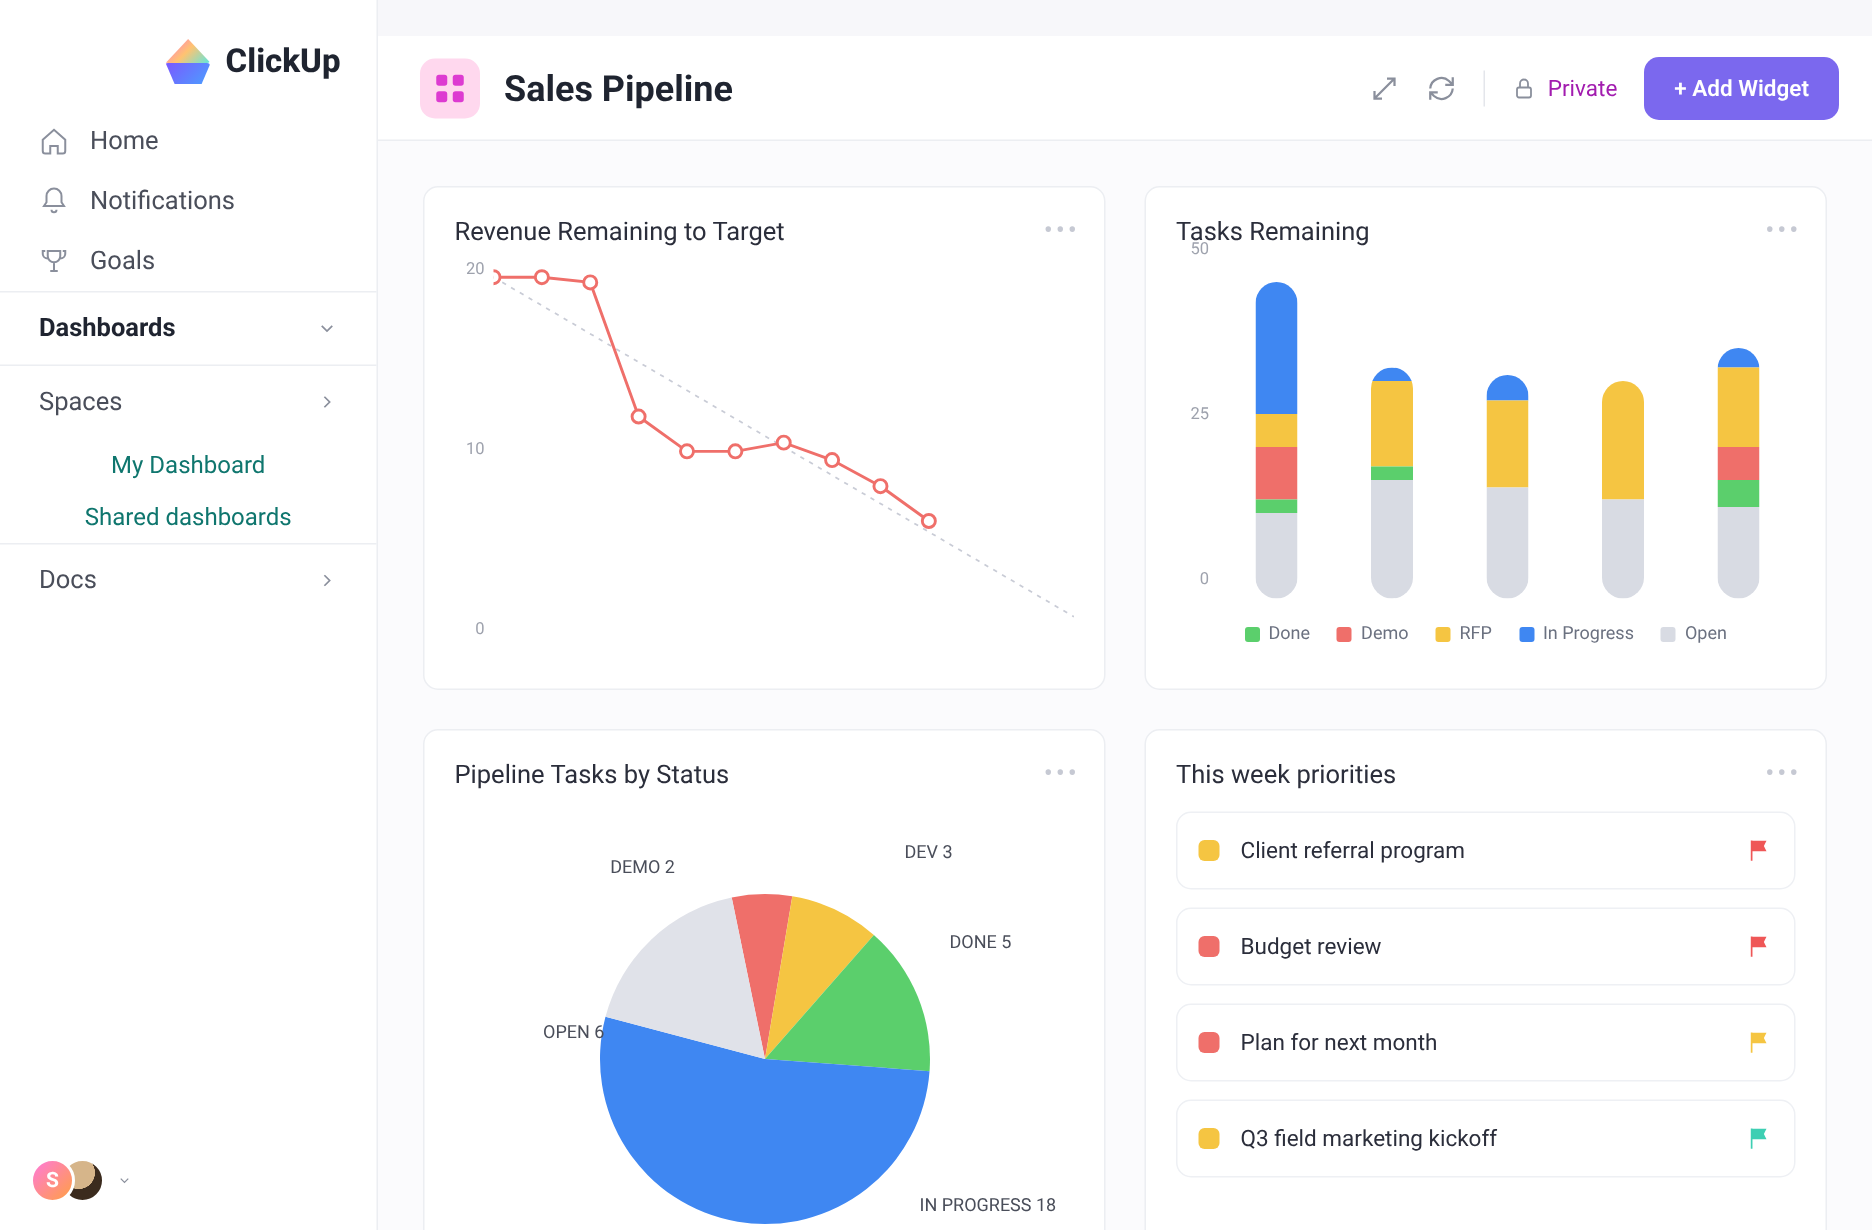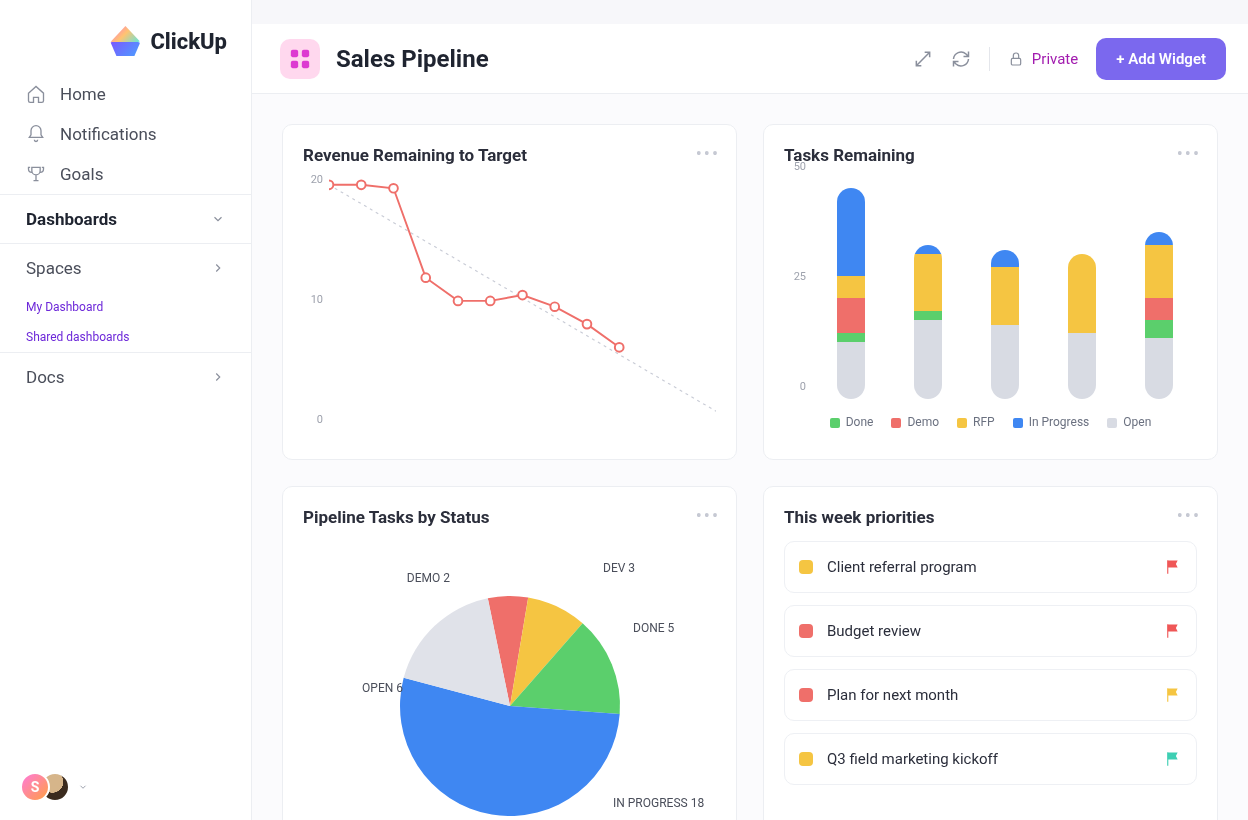--- a/index.html
+++ b/index.html
@@ -48,21 +48,21 @@
     padding: 10px 26px; font-size: 17px; color: #4a4e5a;
     cursor: pointer;
   }
   .nav-icon { width: 20px; height: 20px; stroke:#8a8f9c; stroke-width:1.6; fill:none; }
   .section-row {
     display:flex; align-items:center; justify-content:space-between;
     padding: 14px 26px; font-size:17px; color:#4a4e5a; border-top:1px solid #eceef2;
     cursor:pointer;
   }
   .section-row.bold { font-weight:700; color:#1f2430; }
-  .sub-item { padding:8px 26px; font-size:12px; color:#6d28d9; cursor:pointer; }
+  .sub-item { padding:8px 26px; font-size:16px; color:#0f766e; cursor:pointer;text-align:center; }
   .chev { width:14px;height:14px;stroke:#8a8f9c;stroke-width:2;fill:none; }
   .sidebar-footer {
     margin-top:auto; padding:18px 20px; display:flex; align-items:center; gap:-6px;
   }
   .avatar { width:30px;height:30px;border-radius:50%; border:2px solid #fff; display:inline-block; }
   .avatar.s { background:linear-gradient(135deg,#ff7ad9,#ff9f43); color:#fff; font-weight:700; font-size:14px; display:flex;align-items:center;justify-content:center; margin-right:-10px; z-index:2; position:relative;}
   .avatar.p { background:radial-gradient(circle at 40% 30%,#d6b58a 0 45%,#3b2b1e 46% 100%); position:relative; z-index:1;}
   .caret-sm { width:10px;height:10px;stroke:#8a8f9c;stroke-width:2;fill:none; margin-left:8px;}
 
   
@@ -88,21 +88,21 @@
 
   .grid {
     padding: 30px; display:grid;
     grid-template-columns: 1fr 1fr; gap:26px;
     overflow:auto;
   }
   .card {
     background:#fff; border:1px solid #eceef2; border-radius:10px;
     padding:20px; position:relative;
   }
-  .card h3 { font-size:17px; font-weight:700; color:#2b2e3b; margin-bottom:14px; }
+  .card h3 { font-size:17px; font-weight:400; color:#2b2e3b; margin-bottom:14px; }
   .card .more { position:absolute; top:18px; right:16px; color:#c6c9d3; font-size:18px; letter-spacing:2px; cursor:pointer; }
 
   
   .line-wrap { position:relative; height:260px; }
   .y-axis { position:absolute; left:0; top:0; bottom:18px; width:24px; font-size:11px; color:#9ea2ad; }
   .y-axis span { position:absolute; right:4px; transform:translateY(-50%); }
   .line-svg { position:absolute; left:26px; right:0; top:0; bottom:18px; }
 
   
   .bar-wrap { position:relative; height:220px; padding-left:28px; display:flex; align-items:flex-end; justify-content:space-around; }

